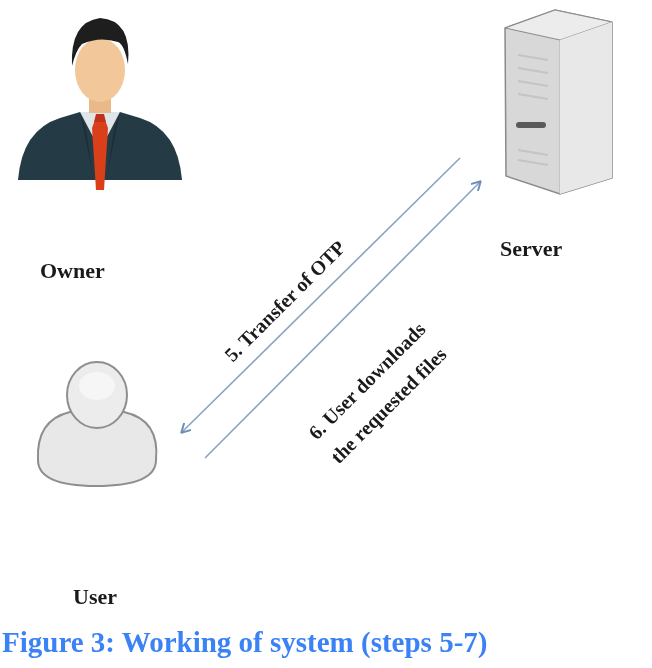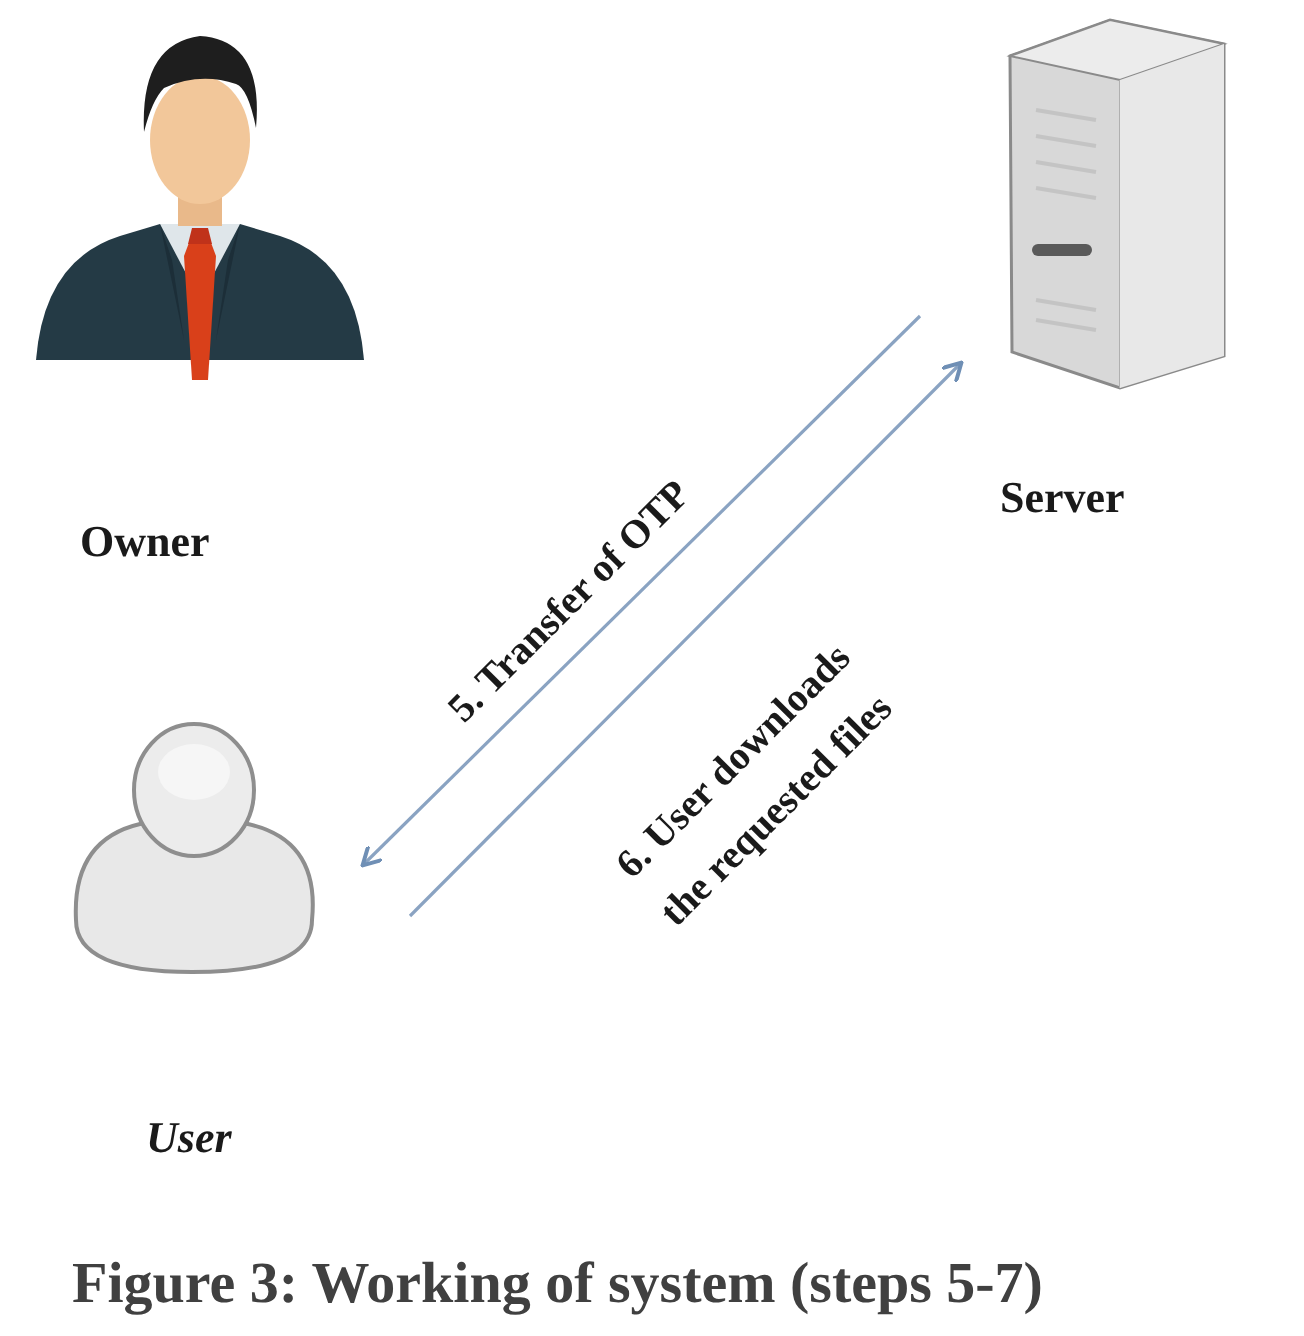--- a/index.html
+++ b/index.html
@@ -1,19 +1,19 @@
 <!DOCTYPE html>
 <html><head>
   <meta charset="utf-8">
   <style>
     html, body { margin: 0; padding: 0; background: #ffffff; }
     body { width: 652px; height: 668px; position: relative; overflow: hidden; font-family: "Liberation Serif", serif; }
     .abs { position: absolute; }
     .label { font-family: "Liberation Serif", serif; font-weight: bold; color: #1a1a1a; font-size: 22px; }
-    .caption { font-family: "Liberation Serif", serif; font-weight: bold; color: #404040; font-size: 29px; white-space: nowrap; margin-left: 34px; }
+    .caption { font-family: "Liberation Serif", serif; font-weight: bold; color: #3b82f6; font-size: 29px; white-space: nowrap; }
     .rot-label { font-family: "Liberation Serif", serif; font-weight: bold; color: #1a1a1a; font-size: 20px; white-space: nowrap; transform-origin: 0 0; line-height: 1.15; }
     svg { position: absolute; left: 0; top: 0; }
   </style>
 </head>
 <body>
 
 <svg width="652" height="668" viewBox="0 0 652 668" style="pointer-events:none">
 
   <g>
 
@@ -60,19 +60,19 @@
     <marker id="ah" markerWidth="10" markerHeight="10" refX="8" refY="5" orient="auto" markerUnits="userSpaceOnUse">
       <path d="M0 0 L9 5 L0 10" fill="none" stroke="#6f8fb5" stroke-width="2"></path>
     </marker>
   </defs>
   <line x1="460" y1="158" x2="182" y2="432" stroke="#8aa3c2" stroke-width="1.6" marker-end="url(#ah)"></line>
   <line x1="205" y1="458" x2="480" y2="182" stroke="#8aa3c2" stroke-width="1.6" marker-end="url(#ah)"></line>
 </svg>
 
 <div class="abs label" style="left:40px; top:258px;text-align:right;">Owner</div>
 <div class="abs label" style="left:500px; top:236px;">Server</div>
-<div class="abs label" style="left:73px; top:556px;font-style:italic;">User</div>
+<div class="abs label" style="left:73px; top:584px;">User</div>
 
 <div class="abs rot-label" style="left:220px; top:350px; transform: rotate(-45deg);">5. Transfer of OTP</div>
 <div class="abs rot-label" style="left:304px; top:428px; transform: rotate(-45deg);">6. User downloads</div>
 <div class="abs rot-label" style="left:326px; top:452px; transform: rotate(-45deg);">the requested  files</div>
 
 <div class="abs caption" style="left:2px; top:626px;">Figure 3: Working of system (steps 5-7)</div>
 
 </body></html>

